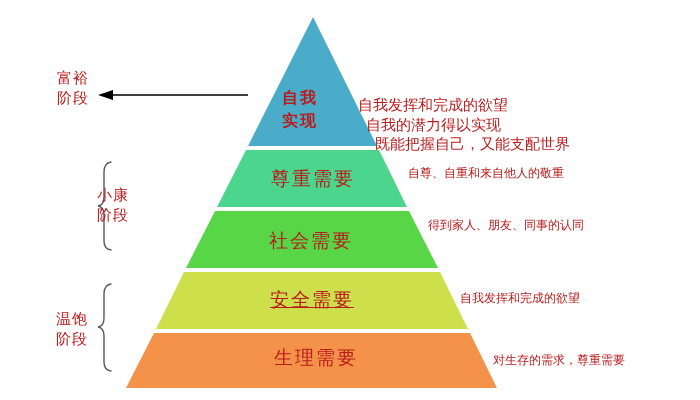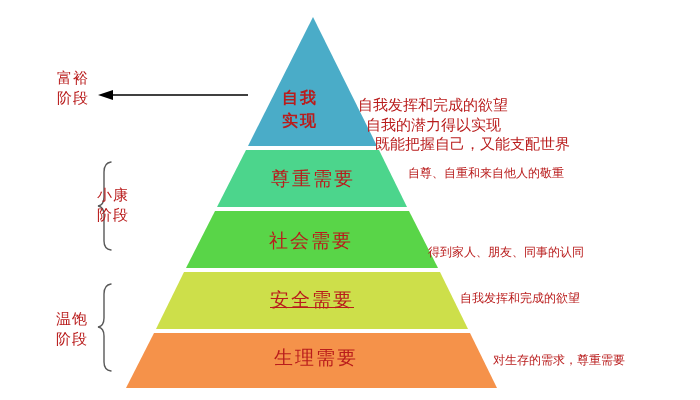--- a/index.html
+++ b/index.html
@@ -53,17 +53,17 @@
   <div class="lvl" style="left:246px;top:229px;">社会需要</div>
   <div class="lvl" style="left:247px;top:288px;text-decoration:underline;">安全需要</div>
   <div class="lvl" style="left:251px;top:346px;">生理需要</div>
 
   <div class="ann-block" style="left:358px;top:60px;">
     <div>自我发挥和完成的欲望</div>
     <div class="ind1">自我的潜力得以实现</div>
     <div class="ind2">既能把握自己，又能支配世界</div>
   </div>
   <div class="ann" style="left:408px;top:164px;">自尊、自重和来自他人的敬重</div>
-  <div class="ann" style="left:428px;top:243px;">得到家人、朋友、同事的认同</div>
+  <div class="ann" style="left:428px;top:216px;">得到家人、朋友、同事的认同</div>
   <div class="ann" style="left:460px;top:289px;">自我发挥和完成的欲望</div>
   <div class="ann" style="left:493px;top:351px;">对生存的需求，尊重需要</div>
 
 </div>
 
 </body></html>

